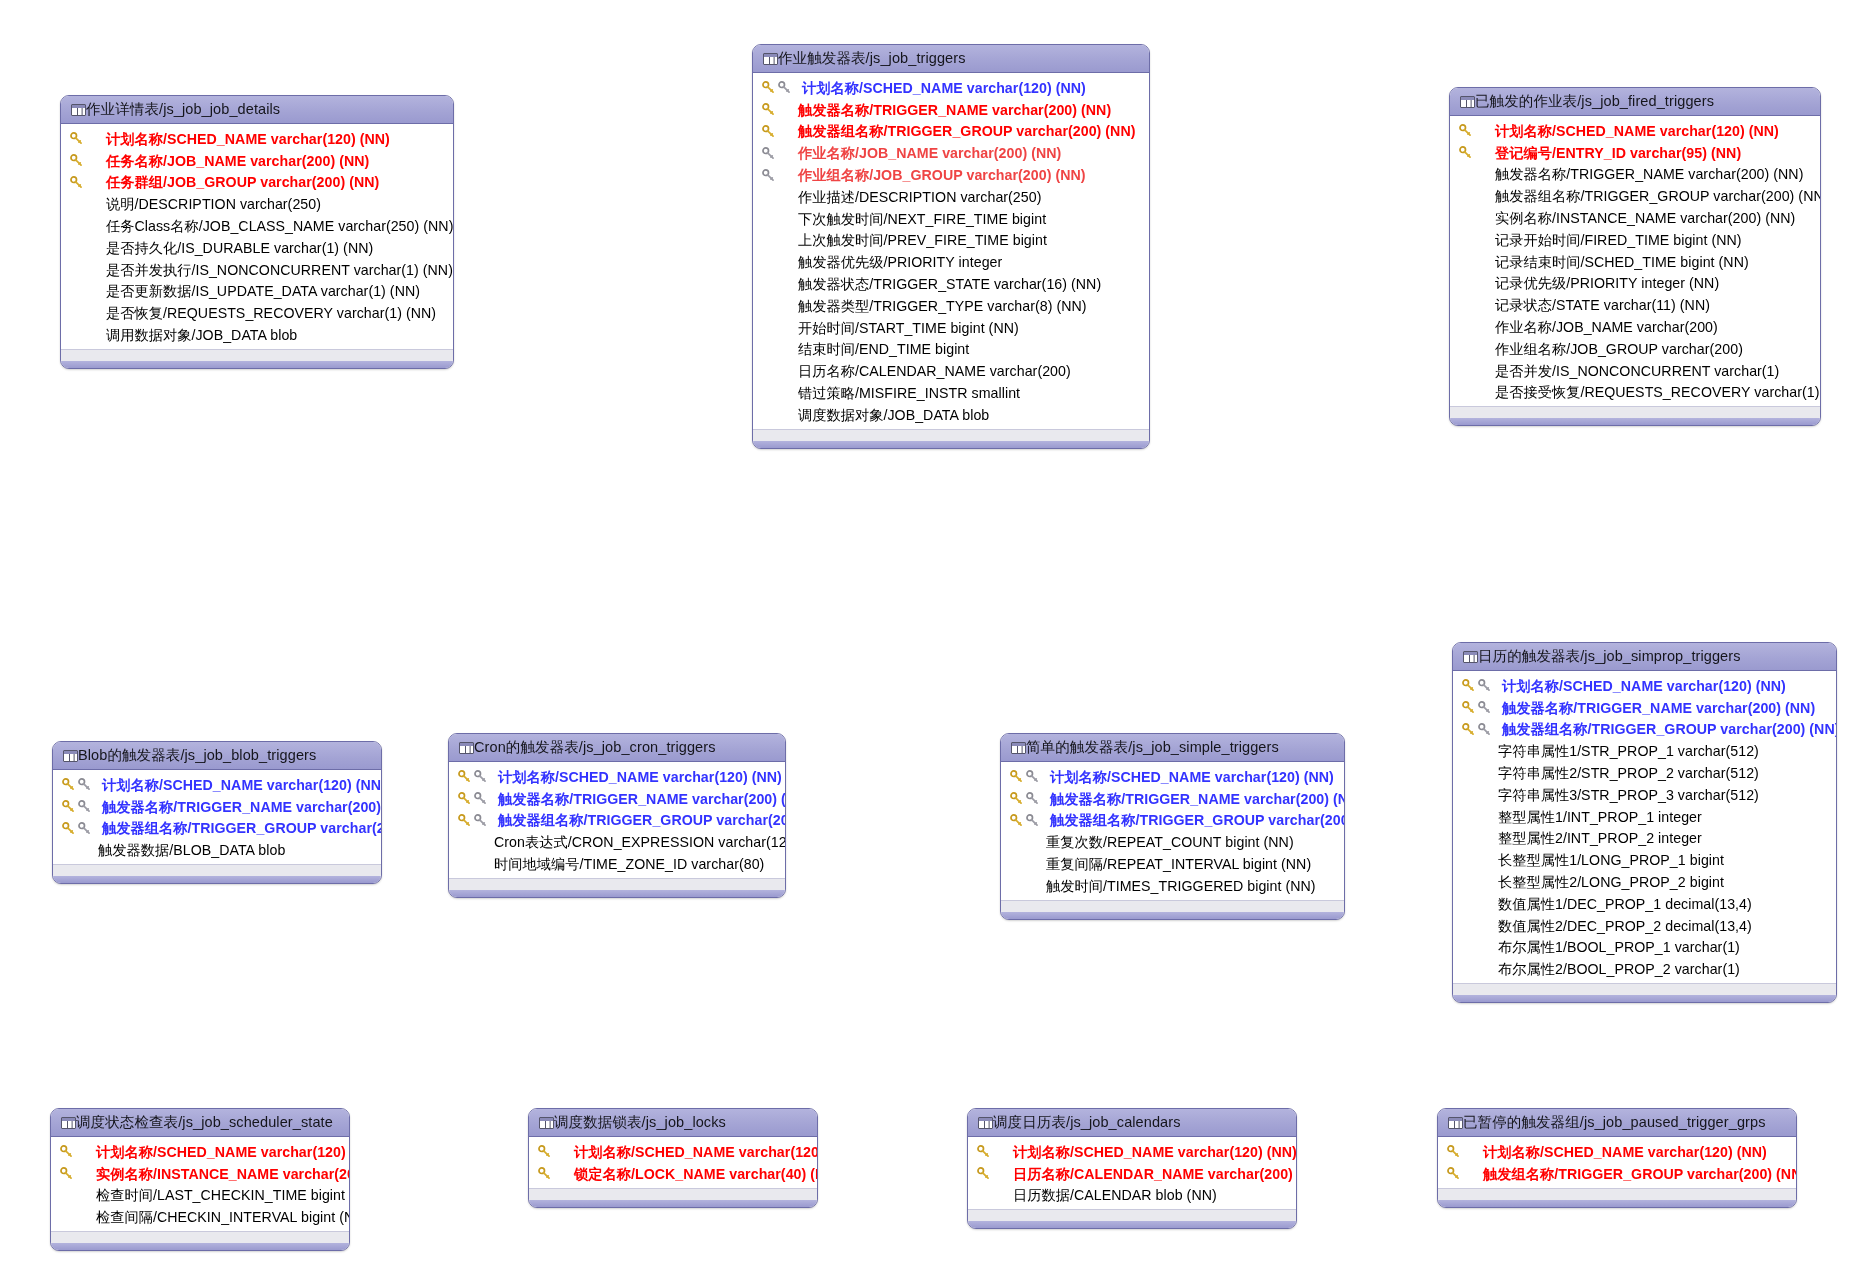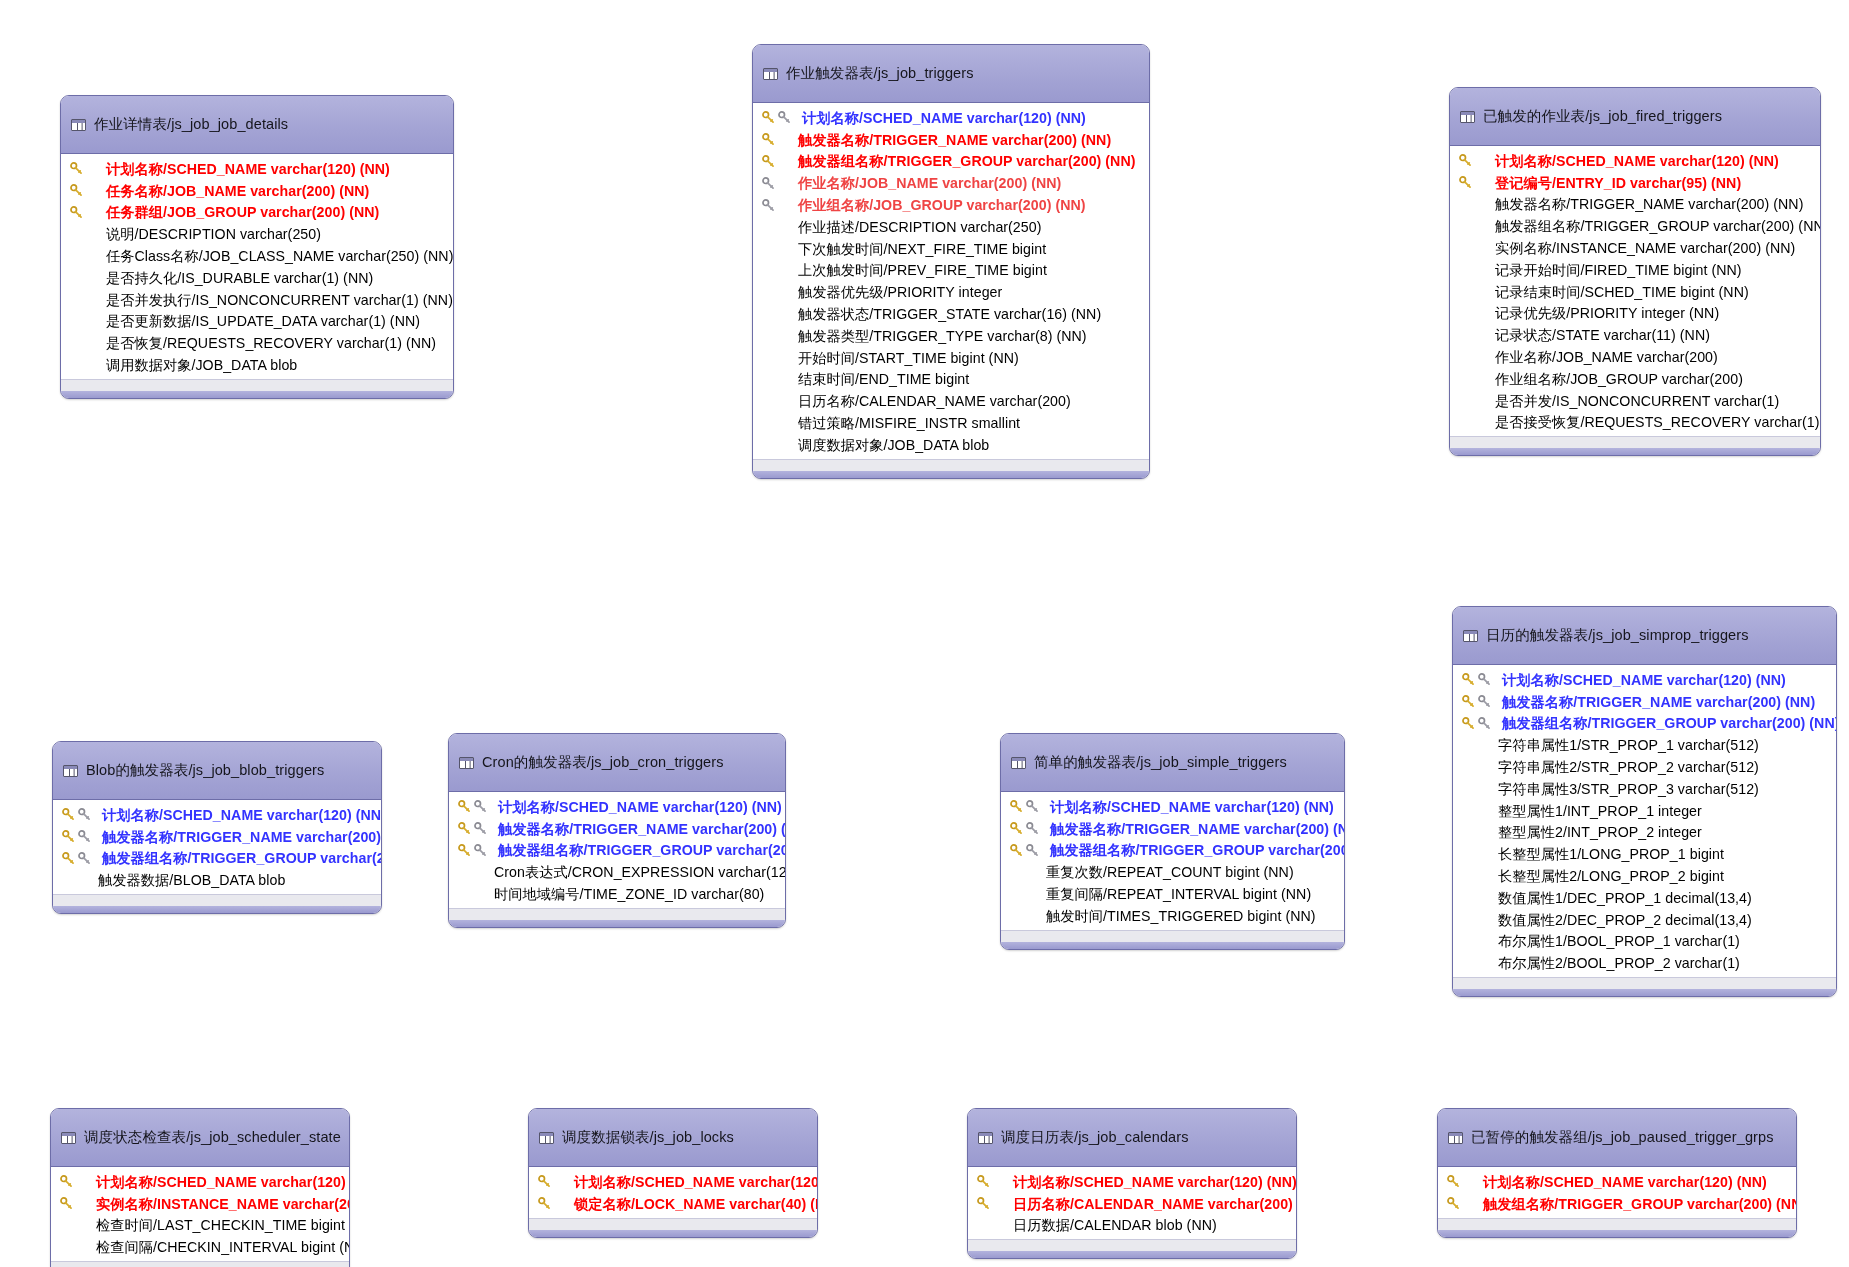--- a/index.html
+++ b/index.html
@@ -5,22 +5,22 @@
   html,body{margin:0;padding:0;background:#ffffff;}
   body{width:1849px;height:1267px;position:relative;overflow:hidden;
        font-family:"Liberation Sans","DejaVu Sans",sans-serif;}
 
   #canvas{position:absolute;inset:0;width:1849px;height:1267px;}
   #edges{position:absolute;left:0;top:0;width:1849px;height:1267px;pointer-events:none;}
 
   .entity{position:absolute;border:1.6px solid #6d6da8;border-radius:9px;
           background:#ffffff;box-sizing:border-box;overflow:hidden;
           box-shadow:0 1px 2px rgba(0,0,0,.18);}
-  .ent-head{display:flex;align-items:center;gap:8px;
-            height:27px;padding:15px 10px;
+  .ent-head{display:flex;align-items:center;
+            height:27px;padding:0 10px;
             background:linear-gradient(#b3b3dd,#a3a3d4 60%,#9a9acf);
             border-bottom:1.4px solid #6d6da8;}
   .ent-title{font-size:14.5px;color:#15151c;white-space:nowrap;letter-spacing:.1px;}
   .ent-body{background:#fff;padding:4px 0 3px 0;text-align:right;}
   .ent-foot{height:11px;background:#e9e9ee;border-top:1px solid #c9c9dc;}
   .ent-foot2{height:7px;background:linear-gradient(#b3b3dd,#9a9acf);}
 
   .attr{display:flex;align-items:center;height:21.8px;padding:0 9px;white-space:nowrap;}
   .keycell{width:36px;min-width:36px;display:flex;align-items:center;gap:3px;}
   .keycell.wide{width:40px;min-width:40px;}
@@ -334,21 +334,21 @@
           <span class="attr-text c-plain">是否并发/IS_NONCONCURRENT varchar(1)</span>
         </div>
         <div class="attr">
           <span class="keycell"></span>
           <span class="attr-text c-plain">是否接受恢复/REQUESTS_RECOVERY varchar(1)</span>
         </div>
       </div>
     <div class="ent-foot"></div>
     <div class="ent-foot2"></div>
   </div>
-    <div class="entity" style="left: 1452px; top: 606px; width: 385px;">
+    <div class="entity" style="left: 1452px; top: 642px; width: 385px;">
     <div class="ent-head">
       <span class="tbl-icon"></span>
       <span class="ent-title">日历的触发器表/js_job_simprop_triggers</span>
     </div>
     <div class="ent-body">
         <div class="attr">
           <span class="keycell wide">
             <svg class="keyico" viewBox="0 0 16 16">
               <circle cx="4.6" cy="4.6" r="3.4" fill="none" stroke="#c79a1e" stroke-width="2.1"></circle>
               <path d="M6.7 7.0 L13.6 13.6" stroke="#d7ad2e" stroke-width="2.2" stroke-linecap="round"></path>

